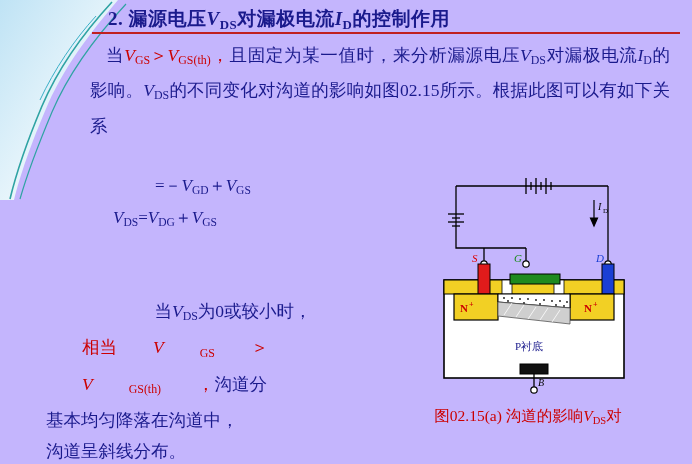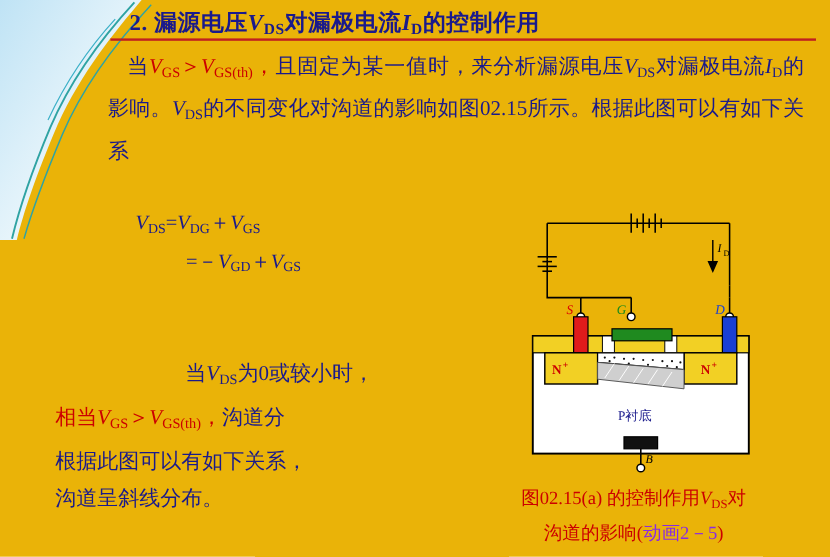--- a/index.html
+++ b/index.html
@@ -10,21 +10,21 @@
     width: 692px;
     height: 464px;
     overflow: hidden;
     font-family: "Liberation Serif", serif;
     background: #ffffff;
   }
   #slide {
     position: relative;
     width: 692px;
     height: 464px;
-    background: #eab308;
+    background: #c4b5fd;
     overflow: hidden;
   }
   
   .corner-deco {
     position: absolute;
     left: 0;
     top: 0;
     width: 190px;
     height: 200px;
     pointer-events: none;
@@ -76,21 +76,21 @@
   .body-left {
     position: absolute;
     left: 46px;
     top: 296px;
     width: 330px;
     font-size: 17.5px;
     color: #1a1a8c;
     line-height: 31px;
   }
   .body-left .ind { padding-left: 44px; text-align: center; }
-  .body-left .red { color: #cc0000; }
+  .body-left .red { color: #cc0000; margin-left: 36px; }
   .caption {
     position: absolute;
     left: 372px;
     top: 404px;
     width: 312px;
     text-align: center;
     font-size: 15.5px;
     color: #cc0000;
     line-height: 24px;
   }
@@ -131,36 +131,36 @@
   <div class="title-bar">
     <span>2. 漏源电压</span><span class="it">V</span><sub>DS</sub><span>对漏极电流</span><span class="it">I</span><sub>D</sub><span>的控制作用</span>
   </div>
   <div class="title-underline"></div>
 
   <div class="para">
     <span style="padding-left:16px">当</span><span class="it red">V</span><sub class="red">GS</sub><span class="red">＞</span><span class="it red">V</span><sub class="red">GS(th)</sub><span class="red">，</span><span>且固定为某一值时，来分析漏源电</span><span>压</span><span class="it">V</span><sub>DS</sub><span>对漏极电流</span><span class="it">I</span><sub>D</sub><span>的影响。</span><span class="it">V</span><sub>DS</sub><span>的不同变化对沟道的影</span><span>响如图02.15所示。根据此图可以有如下关系</span>
   </div>
 
   <div class="eq-block">
+    <div class="eq-line eq-2">
+      <span>=－</span><span class="it">V</span><sub>GD</sub><span>＋</span><span class="it">V</span><sub>GS</sub>
+    </div>
     <div class="eq-line eq-1">
       <span class="it">V</span><sub>DS</sub><span>=</span><span class="it">V</span><sub>DG</sub><span>＋</span><span class="it">V</span><sub>GS</sub>
-    </div>
-    <div class="eq-line eq-2">
-      <span>=－</span><span class="it">V</span><sub>GD</sub><span>＋</span><span class="it">V</span><sub>GS</sub>
     </div>
   </div>
 
   <div class="body-left">
     <div class="ind">
       <span>当</span><span class="it">V</span><sub>DS</sub><span>为0或较小时，</span>
     </div>
     <div>
       <span class="red">相当</span><span class="it red">V</span><sub class="red">GS</sub><span class="red">＞</span><span class="it red">V</span><sub class="red">GS(th)</sub><span class="red">，</span><span>沟道分</span>
     </div>
-    <div>根据此图可以有如下关系，</div>
+    <div>基本均匀降落在沟道中，</div>
     <div>沟道呈斜线分布。</div>
   </div>
 
   <svg class="figure" viewBox="0 0 270 248">
 
     <g stroke="#000" stroke-width="1.3" fill="none">
 
       <path d="M58,34 L210,34"></path>
 
       <path d="M58,34 L58,64"></path>
@@ -259,20 +259,17 @@
     <text x="117" y="198" font-family="Liberation Serif, serif" font-size="11" fill="#1a1a8c">P衬底</text>
 
     <rect x="122" y="212" width="28" height="10" fill="#111" stroke="#000" stroke-width="1"></rect>
     <line x1="136" y1="222" x2="136" y2="236" stroke="#000" stroke-width="1.3"></line>
     <circle cx="136" cy="238" r="3.2" fill="#fff" stroke="#000" stroke-width="1.2"></circle>
     <text x="140" y="234" font-family="Liberation Serif, serif" font-size="10" font-style="italic" fill="#000">B</text>
   </svg>
 
   <div class="caption">
     <div>
-      <span>图02.15(a) 的控制作用</span><span class="it">V</span><sub>DS</sub><span>对</span>
-    </div>
-    <div>
-      <span>沟道的影响(</span><span class="purple">动画2－5</span><span>)</span>
+      <span>图02.15(a) 沟道的影响</span><span class="it">V</span><sub>DS</sub><span>对</span>
     </div>
   </div>
 
 </div>
 
 </body></html>

